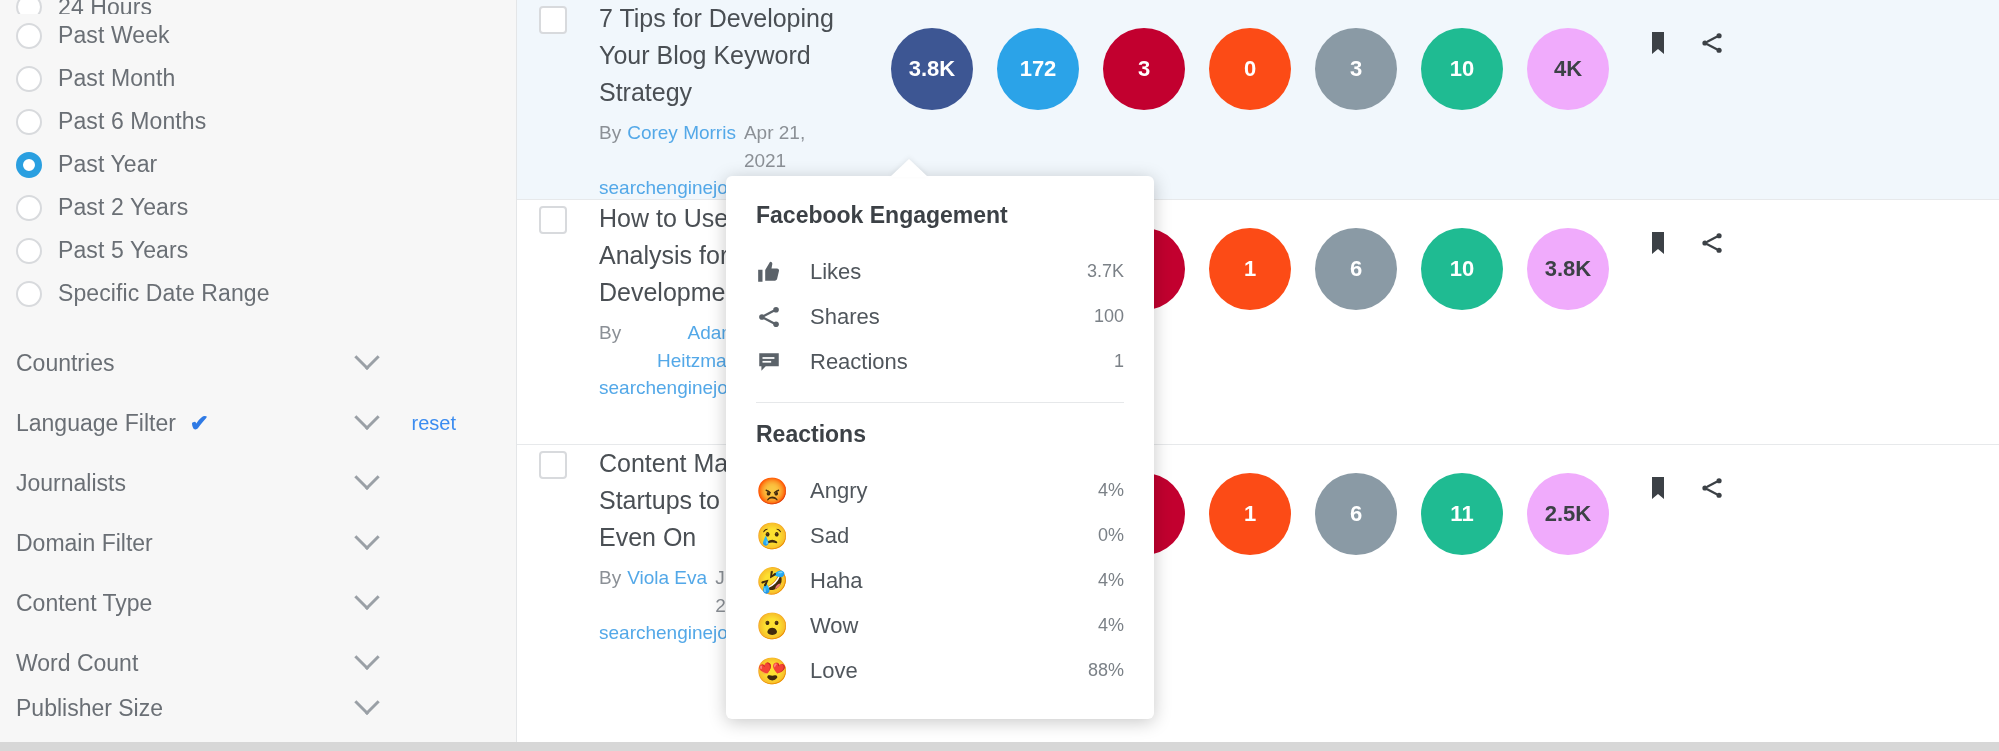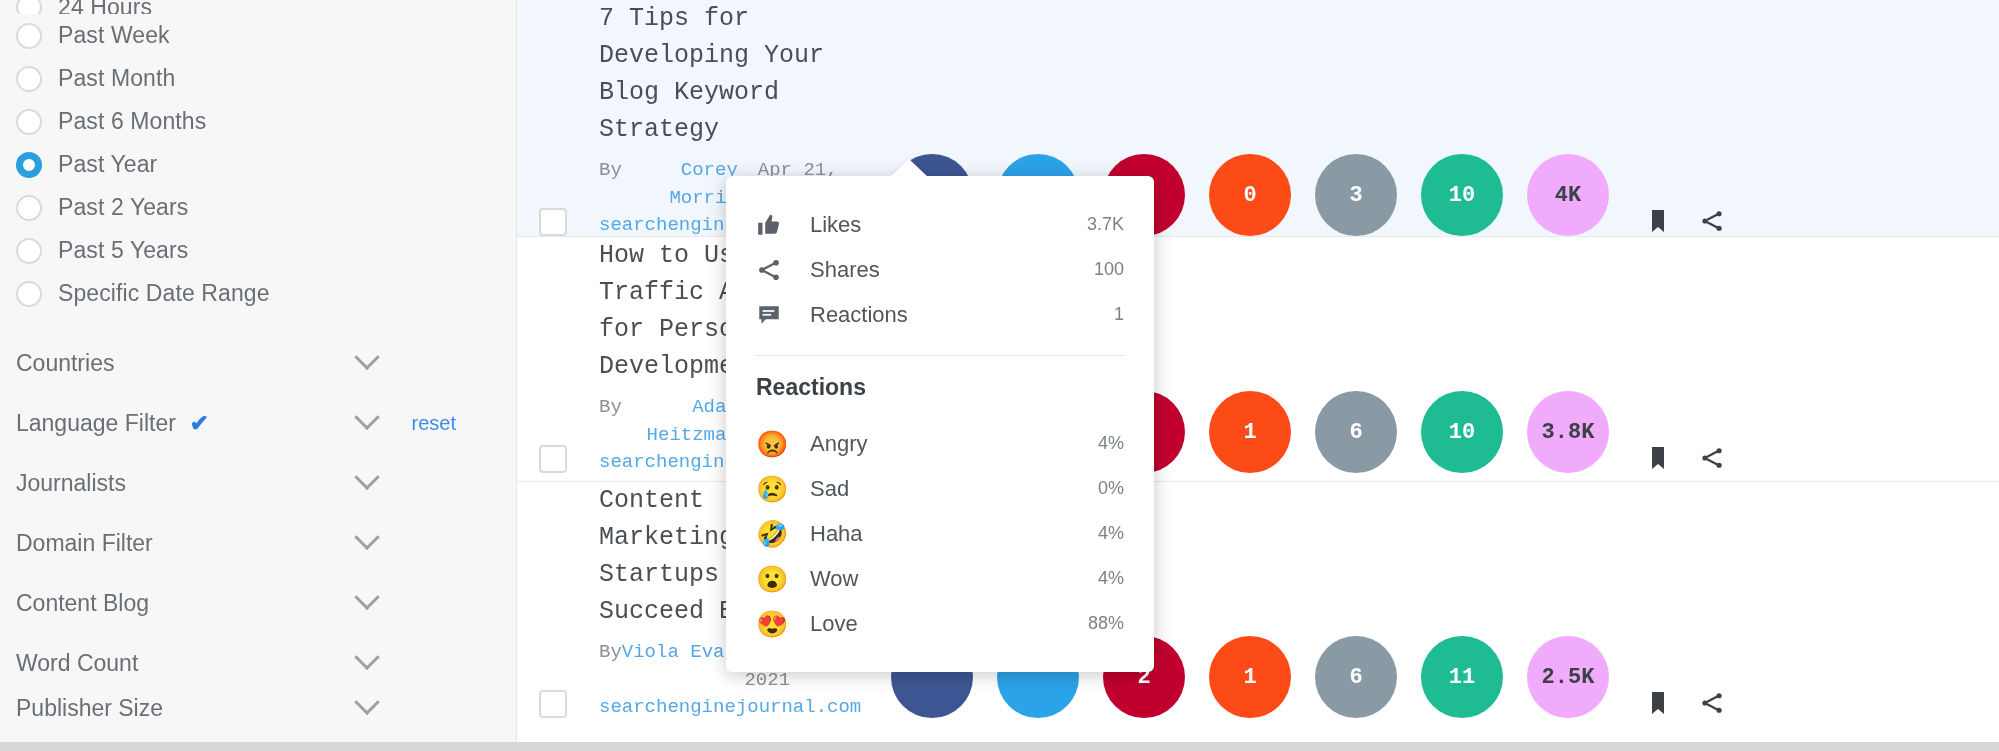--- a/index.html
+++ b/index.html
@@ -104,22 +104,21 @@
     display: flex;
     align-items: flex-start;
     position: relative;
     border-bottom: 1px solid #e7e9eb;
     padding: 0;
   }
   .article-row.highlight { background: #f1f7fc; }
   .article-row .rowinner {
     display: flex;
     width: 100%;
-    align-items: flex-end;
-    font-family: Liberation Mono, monospace;
+    align-items: flex-start;
   }
   .checkbox {
     width: 28px; height: 28px;
     border: 2px solid #d8dadd;
     border-radius: 4px;
     background: #fff;
     flex: 0 0 28px;
     margin: 6px 0 0 22px;
   }
   .article-info {
@@ -134,21 +133,21 @@
     color: #4a4f54;
     font-weight: 400;
   }
   .article-meta {
     margin-top: 8px;
     font-size: 19px;
     line-height: 28px;
     color: #8b9096;
     display: flex;
     flex-wrap: wrap;
-    column-gap: 20px;
+    column-gap: 8px;
   }
   .byline-prefix { color: #8b9096; }
   .byline-author {
     color: #53a8e8;
     max-width: 110px;
     text-align: right;
   }
   .article-date {
     font-size: 19px;
     line-height: 28px;
@@ -312,21 +311,21 @@
         </div>
         <div class="filter-row">
           <span class="filter-label">Journalists</span>
           <span class="chev"></span>
         </div>
         <div class="filter-row">
           <span class="filter-label">Domain Filter</span>
           <span class="chev"></span>
         </div>
         <div class="filter-row">
-          <span class="filter-label">Content Blog</span>
+          <span class="filter-label">Content Type</span>
           <span class="chev"></span>
         </div>
         <div class="filter-row">
           <span class="filter-label">Word Count</span>
           <span class="chev"></span>
         </div>
         <div class="filter-row partial">
           <span class="filter-label">Publisher Size</span>
           <span class="chev"></span>
         </div>
@@ -445,21 +444,21 @@
         </div>
       </div>
       <div class="article-row" style="min-height: 320px;">
         <div class="rowinner">
           <span class="checkbox"></span>
           <div class="article-info">
             <div class="article-title">Content Marketing for Startups to Succeed Even On</div>
             <div class="article-meta">
               <div class="authorblock">
                 <span class="byline-prefix">By</span>
-                <span class="byline-author" style="">Viola Eva</span>
+                <span class="byline-author" style="margin-left:6px">Viola Eva</span>
               </div>
               <span class="article-date">Jun 11, 2021</span>
             </div>
             <div class="article-domain">searchenginejournal.com</div>
           </div>
           <div class="metrics">
             <div class="bubble" style="background:#3d5693">
               <span></span>
             </div>
             <div class="bubble" style="background:#2ba3e8">
@@ -496,20 +495,21 @@
                 <line x1="8" y1="13.3" x2="16" y2="17.5"></line>
               </svg>
             </span>
           </div>
         </div>
       </div>
     </main>
 
   <div class="popup">
     <div class="popup-arrow"></div>
+    <div class="popup-title">Facebook Engagement</div>
     <div id="popup-engagement">
         <div class="popup-row">
           <span class="pi">
             <svg width="26" height="26" viewBox="0 0 24 24" fill="#5b6269">
               <path d="M2 10h4v11H2zM8.5 10.2 13 2.5c1.6 0 2.3 1 2 2.6l-.7 3.6h5.1c1.2 0 2.1 1.1 1.8 2.3l-1.7 7.3c-.2 1-1.1 1.7-2.1 1.7H8.5z"></path>
             </svg>
           </span>
           <span class="pl">Likes</span>
           <span class="pv">3.7K</span>
         </div>

